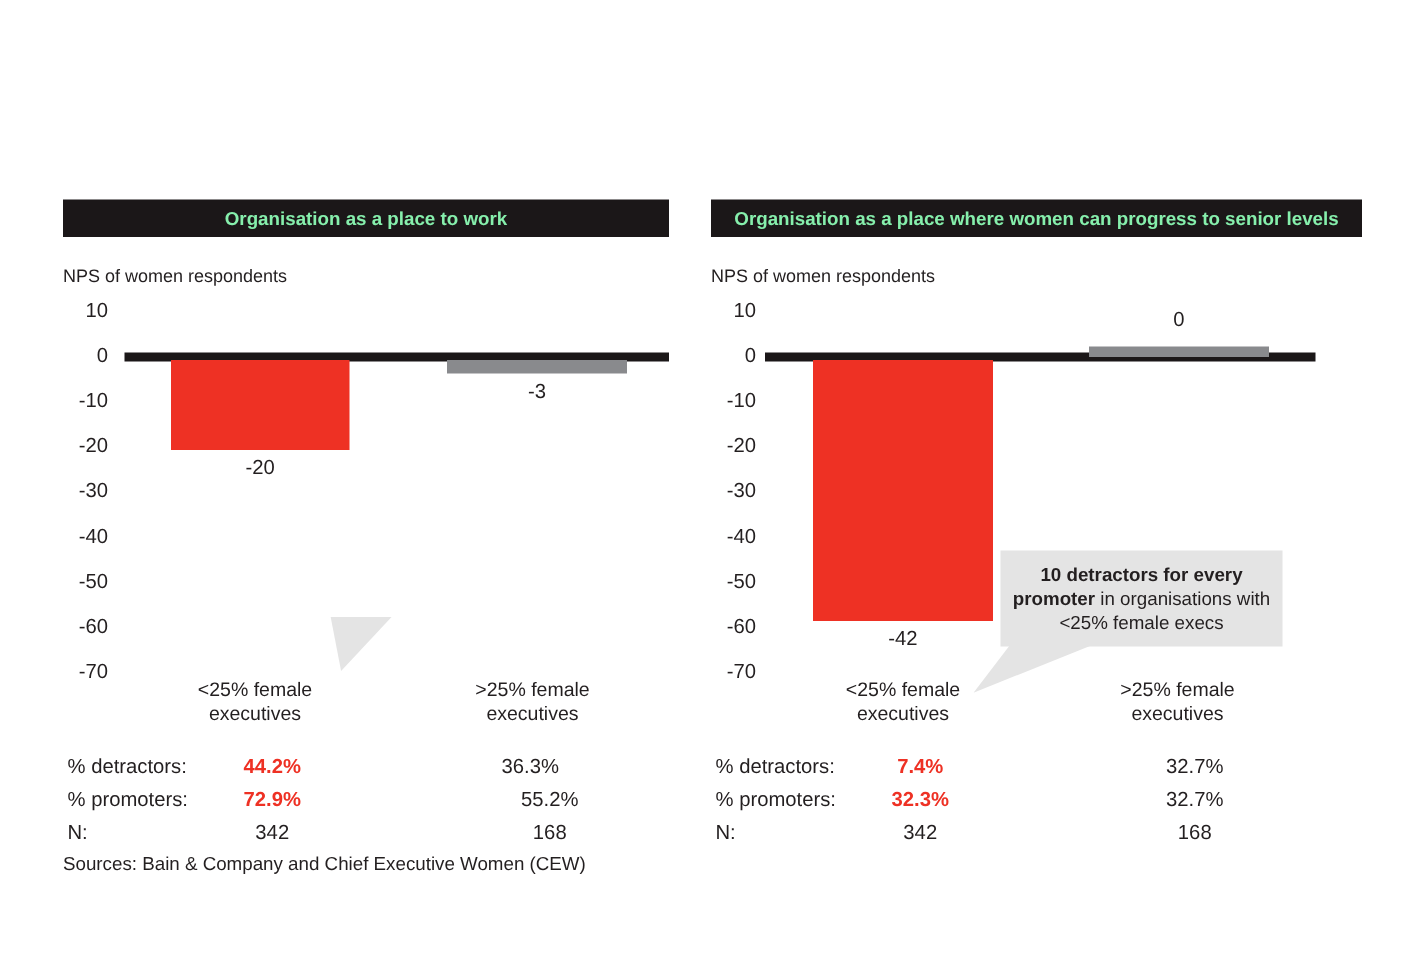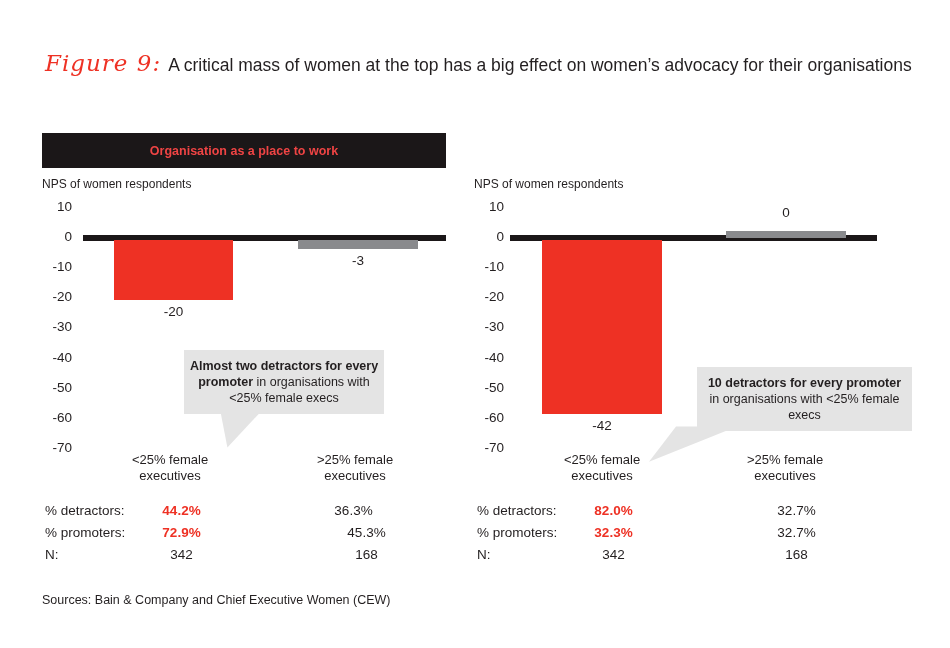--- a/index.html
+++ b/index.html
@@ -5,21 +5,21 @@
   * { margin:0; padding:0; box-sizing:border-box; }
   body { background:#fff; font-family:"Liberation Sans", sans-serif; color:#231f20; }
   .page { position:relative; width:950px; height:648px; background:#ffffff; overflow:hidden; }
 
   
   .title-row { position:absolute; left:45px; top:50px; width:880px; white-space:nowrap; }
   .fig-label { font-family:"DejaVu Serif", serif; font-style:italic; font-size:23px; color:#ee3124; letter-spacing:1px; }
   .fig-text  { font-size:17.5px; color:#231f20; margin-left:7px; }
 
   
-  .panel-header { position:absolute; top:133px; height:35px; background:#1b1718; color:#ef4444;
+  .panel-header { position:absolute; top:133px; height:25px; background:#1b1718; color:#86efac;
     font-size:12.5px; font-weight:bold; display:flex; align-items:center; justify-content:center; }
   .ph-left  { left:42px;  width:404px; }
   .ph-right { left:474px; width:434px; }
 
   .nps-label { position:absolute; top:177px; font-size:12px; color:#231f20; }
 
   
   .chart { position:absolute; top:200px; height:262px; }
   .chart-1 { left:42px;  width:404px; }
   .chart-2 { left:474px; width:434px; }
@@ -38,32 +38,30 @@
   .tail-2 { left:640px; top:424px; width:100px; height:42px; clip-path:polygon(36% 6%, 97% 6%, 9% 90%); }
 
   
   .cat { position:absolute; top:452px; width:124px; text-align:center; font-size:13px; line-height:16px; }
 
   
   .stat-label { position:absolute; font-size:13.5px; line-height:16px; }
   .stat-val   { position:absolute; width:124px; text-align:center; font-size:13.5px; line-height:16px;padding-left:23px; }
   .hl { color:#ee3124; font-weight:bold; }
 
-  .sources { position:absolute; left:42px; top:569px; font-size:12.5px; color:#231f20;margin-top:24px; }
+  .sources { position:absolute; left:42px; top:569px; font-size:12.5px; color:#231f20; }
 </style>
 </head>
 <body>
 
 <div class="page">
 
-  <div class="title-row">
-    <span class="fig-label">Figure 9:</span><span class="fig-text">A critical mass of women at the top has a big effect on women’s advocacy for their organisations</span>
-  </div>
 
   <div class="panel-header ph-left">Organisation as a place to work</div>
+  <div class="panel-header ph-right">Organisation as a place where women can progress to senior levels</div>
 
   <div class="nps-label" style="left:42px">NPS of women respondents</div>
   <div class="nps-label" style="left:474px">NPS of women respondents</div>
 
   <div class="chart chart-1">
     <span class="ytick" style="top:0px">10</span>
     <span class="ytick" style="top:30px">0</span>
     <span class="ytick" style="top:60px">-10</span>
     <span class="ytick" style="top:90px">-20</span>
     <span class="ytick" style="top:120px">-30</span>
@@ -96,49 +94,46 @@
     <div class="bar-anchor" style="left:68px;width:120px">
       <div class="bar-rect" style="background: rgb(238, 49, 36); top: 2px; height: 174px;"></div>
       <div class="bar-label" style="top: 181px;">-42</div>
     </div>
     <div class="bar-anchor" style="left:252px;width:120px">
       <div class="bar-rect" style="background: rgb(137, 138, 141); top: -7px; height: 7px;"></div>
       <div class="bar-label" style="top: -32px;">0</div>
     </div>
   </div>
 
-  <div class="callout" style="left:184px;top:350px;width:200px">
-    <span class="co-bold">Almost two detractors for every promoter</span><span> in organisations with &lt;25% female execs</span>
-  </div>
   <div class="callout-tail tail-1"></div>
 
-  <div class="callout" style="left:697px;top:367px;width:215px">
+  <div class="callout" style="left:667px;top:367px;width:188px">
     <span class="co-bold">10 detractors for every promoter</span><span> in organisations with &lt;25% female execs</span>
   </div>
   <div class="callout-tail tail-2"></div>
 
   <div class="cat" style="left:108px">&lt;25% female executives</div>
   <div class="cat" style="left:293px">&gt;25% female executives</div>
   <div class="cat" style="left:540px">&lt;25% female executives</div>
   <div class="cat" style="left:723px">&gt;25% female executives</div>
 
   <div class="stat-label" style="left:45px;top:503px">% detractors:</div>
   <div class="stat-label" style="left:45px;top:525px">% promoters:</div>
   <div class="stat-label" style="left:45px;top:547px">N:</div>
   <div class="stat-val hl" style="left:108px;top:503px">44.2%</div>
   <div class="stat-val hl" style="left:108px;top:525px">72.9%</div>
   <div class="stat-val" style="left:108px;top:547px">342</div>
   <div class="stat-val" style="left:280px;top:503px">36.3%</div>
-  <div class="stat-val" style="left:293px;top:525px">45.3%</div>
+  <div class="stat-val" style="left:293px;top:525px">55.2%</div>
   <div class="stat-val" style="left:293px;top:547px">168</div>
 
   <div class="stat-label" style="left:477px;top:503px">% detractors:</div>
   <div class="stat-label" style="left:477px;top:525px">% promoters:</div>
   <div class="stat-label" style="left:477px;top:547px">N:</div>
-  <div class="stat-val hl" style="left:540px;top:503px">82.0%</div>
+  <div class="stat-val hl" style="left:540px;top:503px">7.4%</div>
   <div class="stat-val hl" style="left:540px;top:525px">32.3%</div>
   <div class="stat-val" style="left:540px;top:547px">342</div>
   <div class="stat-val" style="left:723px;top:503px">32.7%</div>
   <div class="stat-val" style="left:723px;top:525px">32.7%</div>
   <div class="stat-val" style="left:723px;top:547px">168</div>
 
   <div class="sources">Sources: Bain &amp; Company and Chief Executive Women (CEW)</div>
 
 </div>
 

